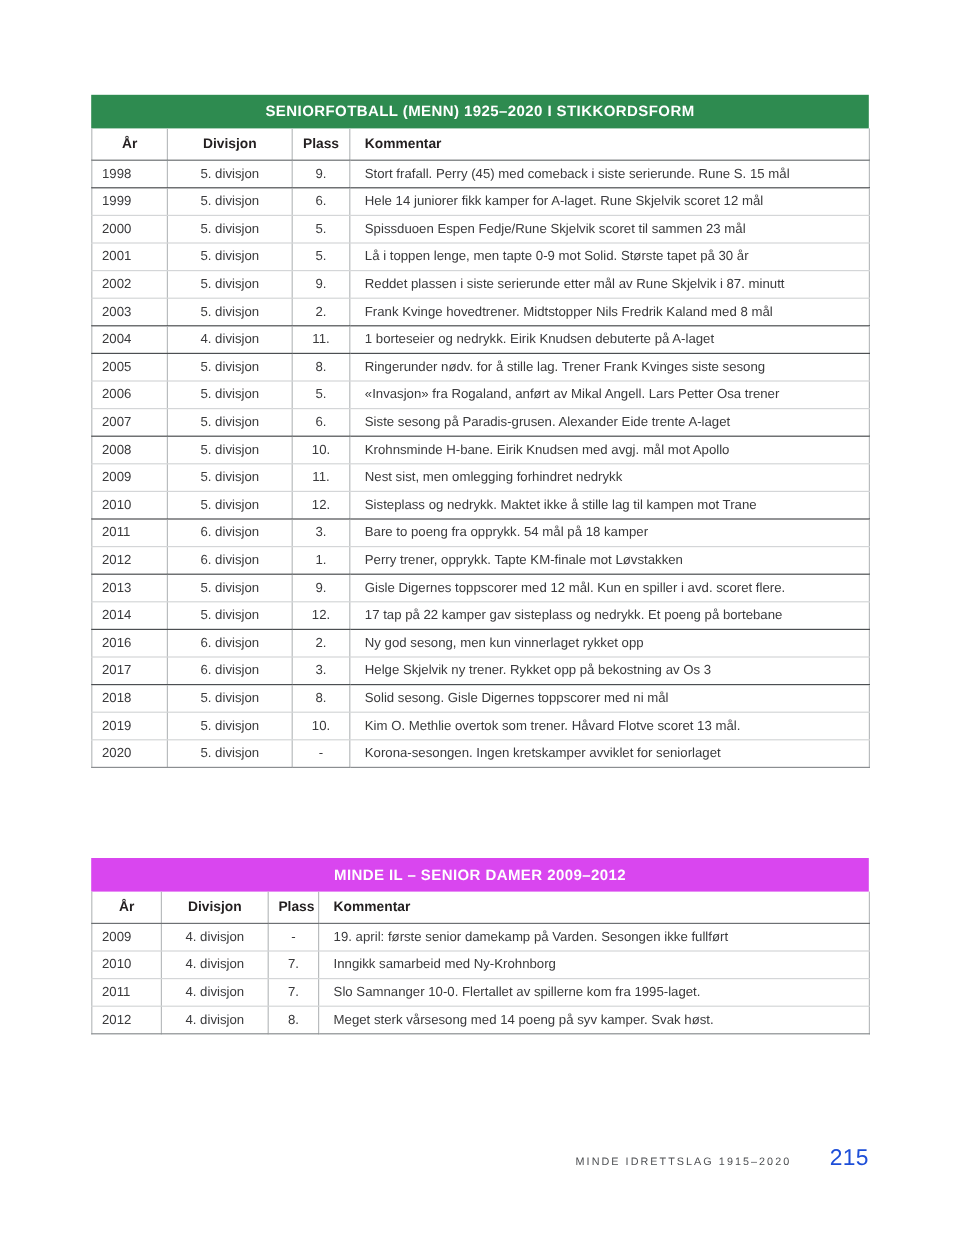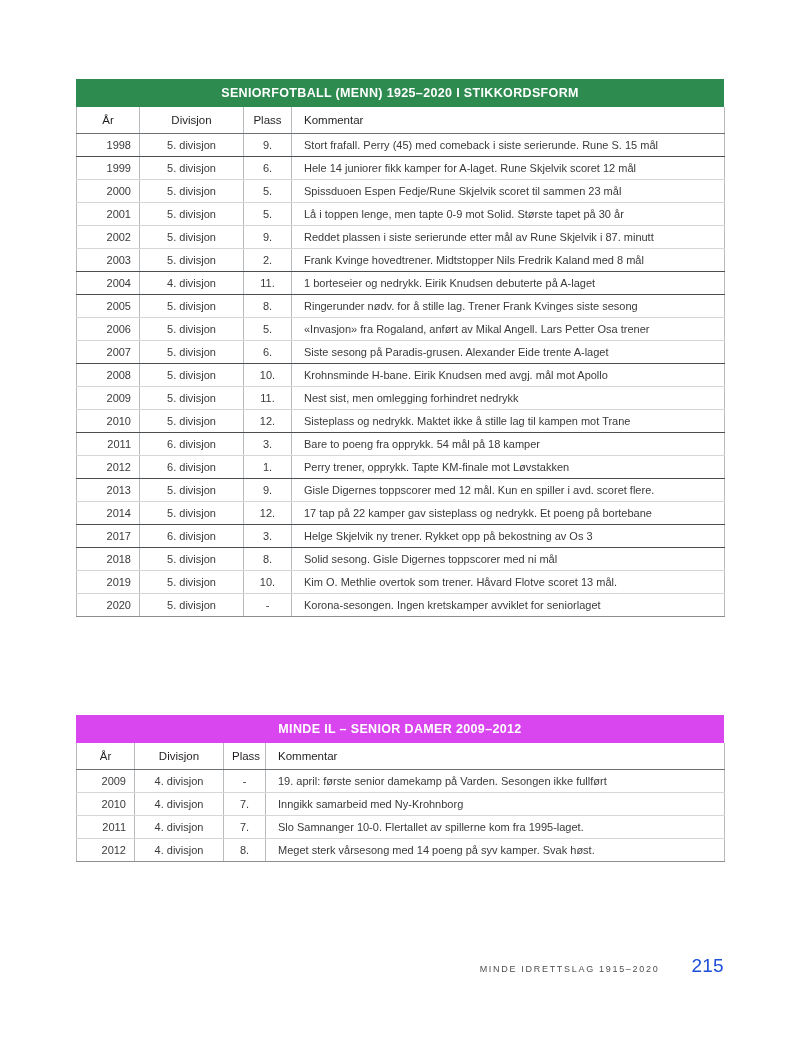--- a/index.html
+++ b/index.html
@@ -65,29 +65,29 @@
     color: #3a3a3c;
     white-space: nowrap;
     overflow: hidden;
   }
   table.data tr td:first-child,
   table.data tr th:first-child { border-left: 1px solid #b9bcbe; }
   table.data tr td:last-child,
   table.data tr th:last-child { border-right: 1px solid #b9bcbe; }
 
   table.data thead th {
-    font-weight: normal;
+    font-weight: bold;
     color: #231f20;
     font-size: 11.5px;
     height: 26px;
     border-bottom: 1px solid #6d7073;
   }
 
   
-  .c-year   { text-align: right; }
+  .c-year   { text-align: left; }
   .c-div    { text-align: center; }
   .c-place  { text-align: center; }
   .c-cmt    { text-align: left; padding-left: 12px !important; }
 
   thead .c-year  { text-align: center; }
   thead .c-div   { text-align: center; }
   thead .c-place { text-align: center; }
   thead .c-cmt   { text-align: left; padding-left: 12px !important; }
 
   
@@ -249,20 +249,26 @@
             <td class="c-div">5. divisjon</td>
             <td class="c-place">9.</td>
             <td class="c-cmt">Gisle Digernes toppscorer med 12 mål. Kun en spiller i avd. scoret flere.</td>
           </tr>
           <tr class="sep-strong">
             <td class="c-year">2014</td>
             <td class="c-div">5. divisjon</td>
             <td class="c-place">12.</td>
             <td class="c-cmt">17 tap på 22 kamper gav sisteplass og nedrykk. Et poeng på bortebane</td>
           </tr>
+          <tr class="sep-light">
+            <td class="c-year">2016</td>
+            <td class="c-div">6. divisjon</td>
+            <td class="c-place">2.</td>
+            <td class="c-cmt">Ny god sesong, men kun vinnerlaget rykket opp</td>
+          </tr>
           <tr class="sep-strong">
             <td class="c-year">2017</td>
             <td class="c-div">6. divisjon</td>
             <td class="c-place">3.</td>
             <td class="c-cmt">Helge Skjelvik ny trener. Rykket opp på bekostning av Os 3</td>
           </tr>
           <tr class="sep-light">
             <td class="c-year">2018</td>
             <td class="c-div">5. divisjon</td>
             <td class="c-place">8.</td>

